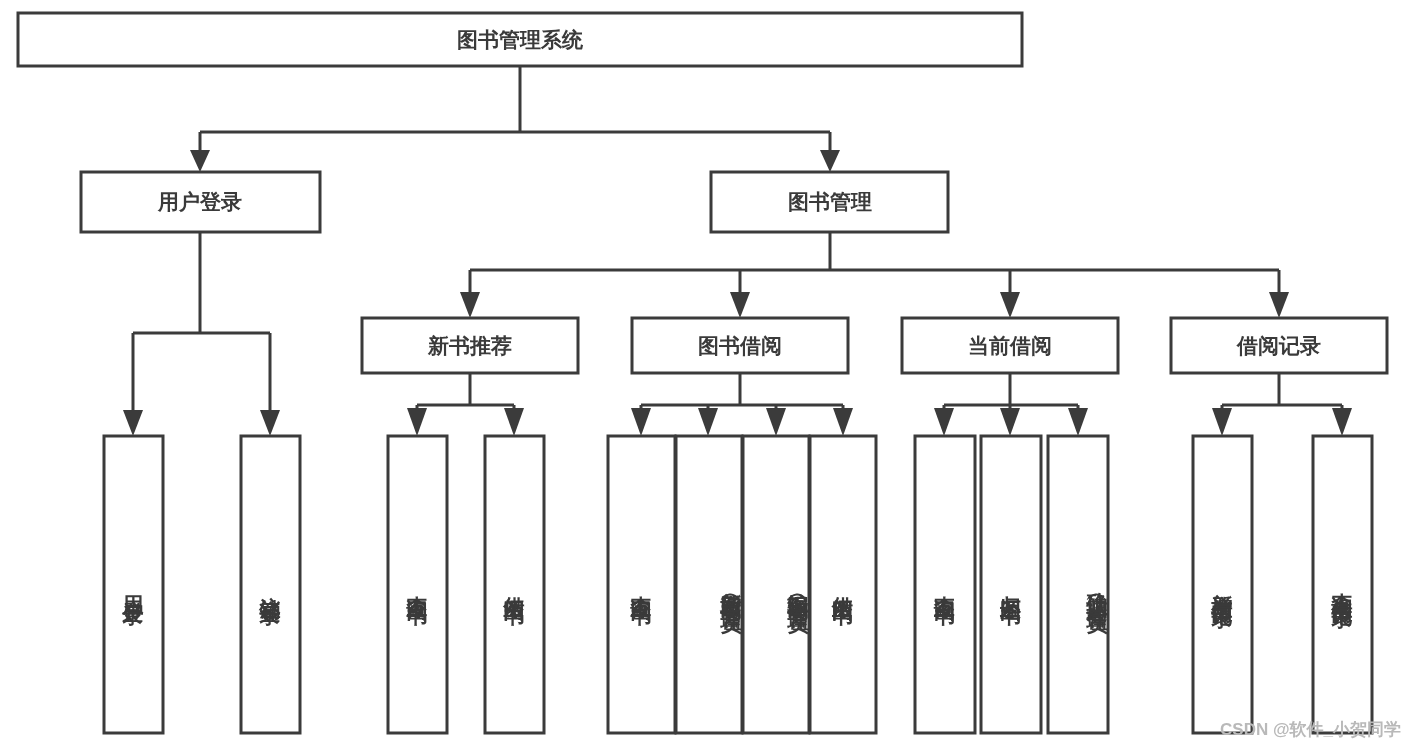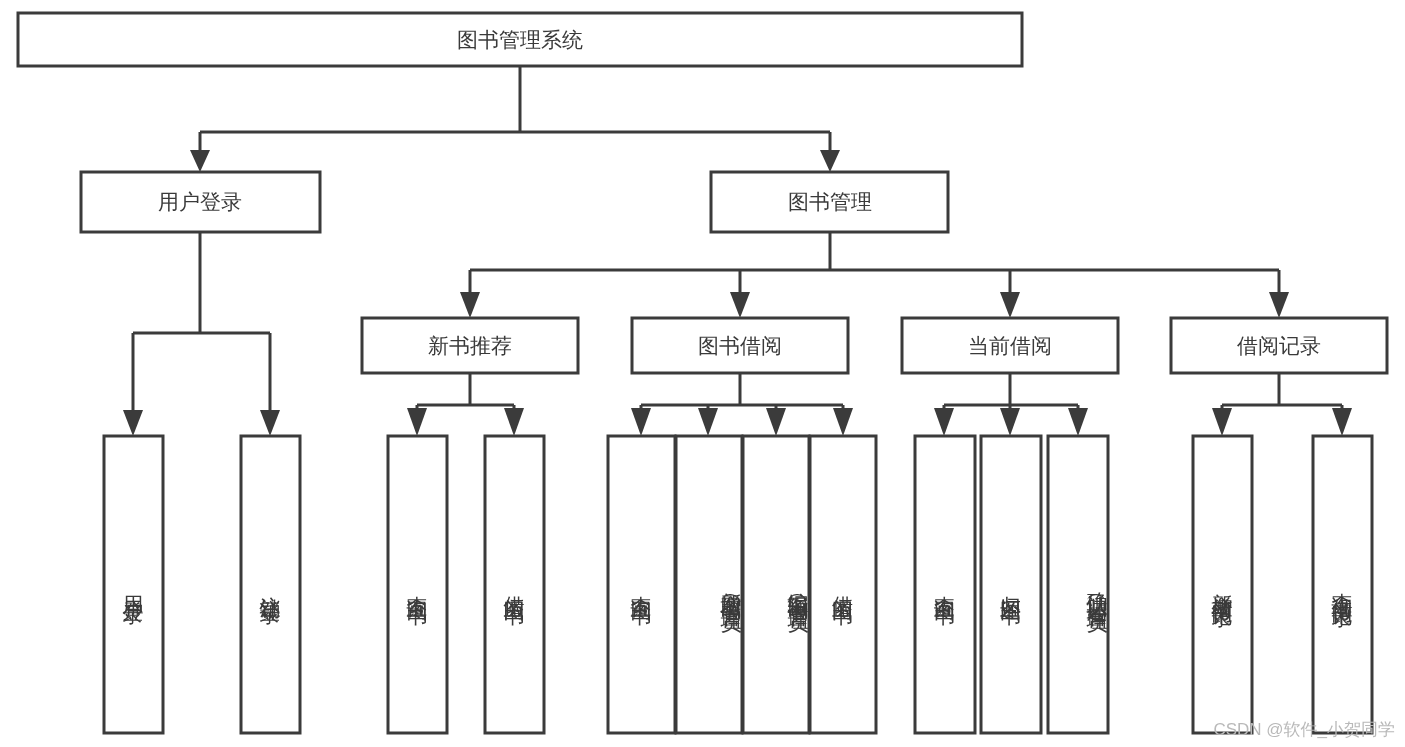--- a/index.html
+++ b/index.html
@@ -1,21 +1,21 @@
 <!DOCTYPE html>
 <html><head>
 <meta charset="utf-8">
 <style>
   html,body{margin:0;padding:0;background:#ffffff;}
   body{
     width:1405px;height:747px;
     font-family:"Liberation Sans","DejaVu Sans",sans-serif;
     overflow:hidden;
   }
-  #diagram-root{position:relative;width:1405px;height:747px;background:#fff;}
+  #diagram-root{position:relative;width:1405px;height:747px;background:#fff;font-weight:bold;}
   svg#tree{position:absolute;left:0;top:0;width:1405px;height:747px;}
   .node-rect{fill:#ffffff;stroke:#3b3b3b;stroke-width:3;}
   .conn{stroke:#3b3b3b;stroke-width:3;fill:none;stroke-linecap:butt;}
   .arrow-head{fill:#3b3b3b;}
   .node-label{
     font-family:"Liberation Sans","DejaVu Sans",sans-serif;
     fill:#3a3a3a;
     font-size:21px;
     text-anchor:middle;
     dominant-baseline:middle;
@@ -30,21 +30,21 @@
     font-family:"Liberation Sans","DejaVu Sans",sans-serif;
     font-size:21px;
     color:#3a3a3a;
     letter-spacing:3px;
     line-height:1;
     white-space:nowrap;
     pointer-events:none;
   }
   #watermark{
     position:absolute;
-    right:10px;
+    right:4px;
     bottom:6px;
     font-family:"Liberation Sans","DejaVu Sans",sans-serif;
     font-size:17px;
     color:#b9b9b9;
     white-space:nowrap;
   }
 </style>
 </head>
 <body>
 

